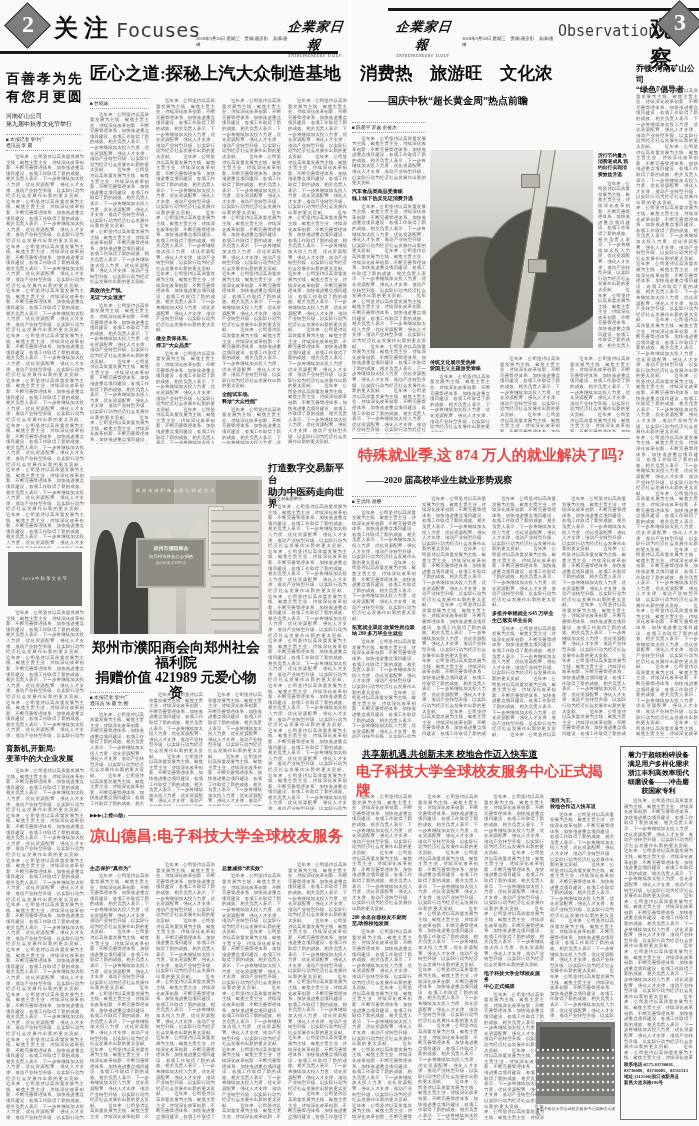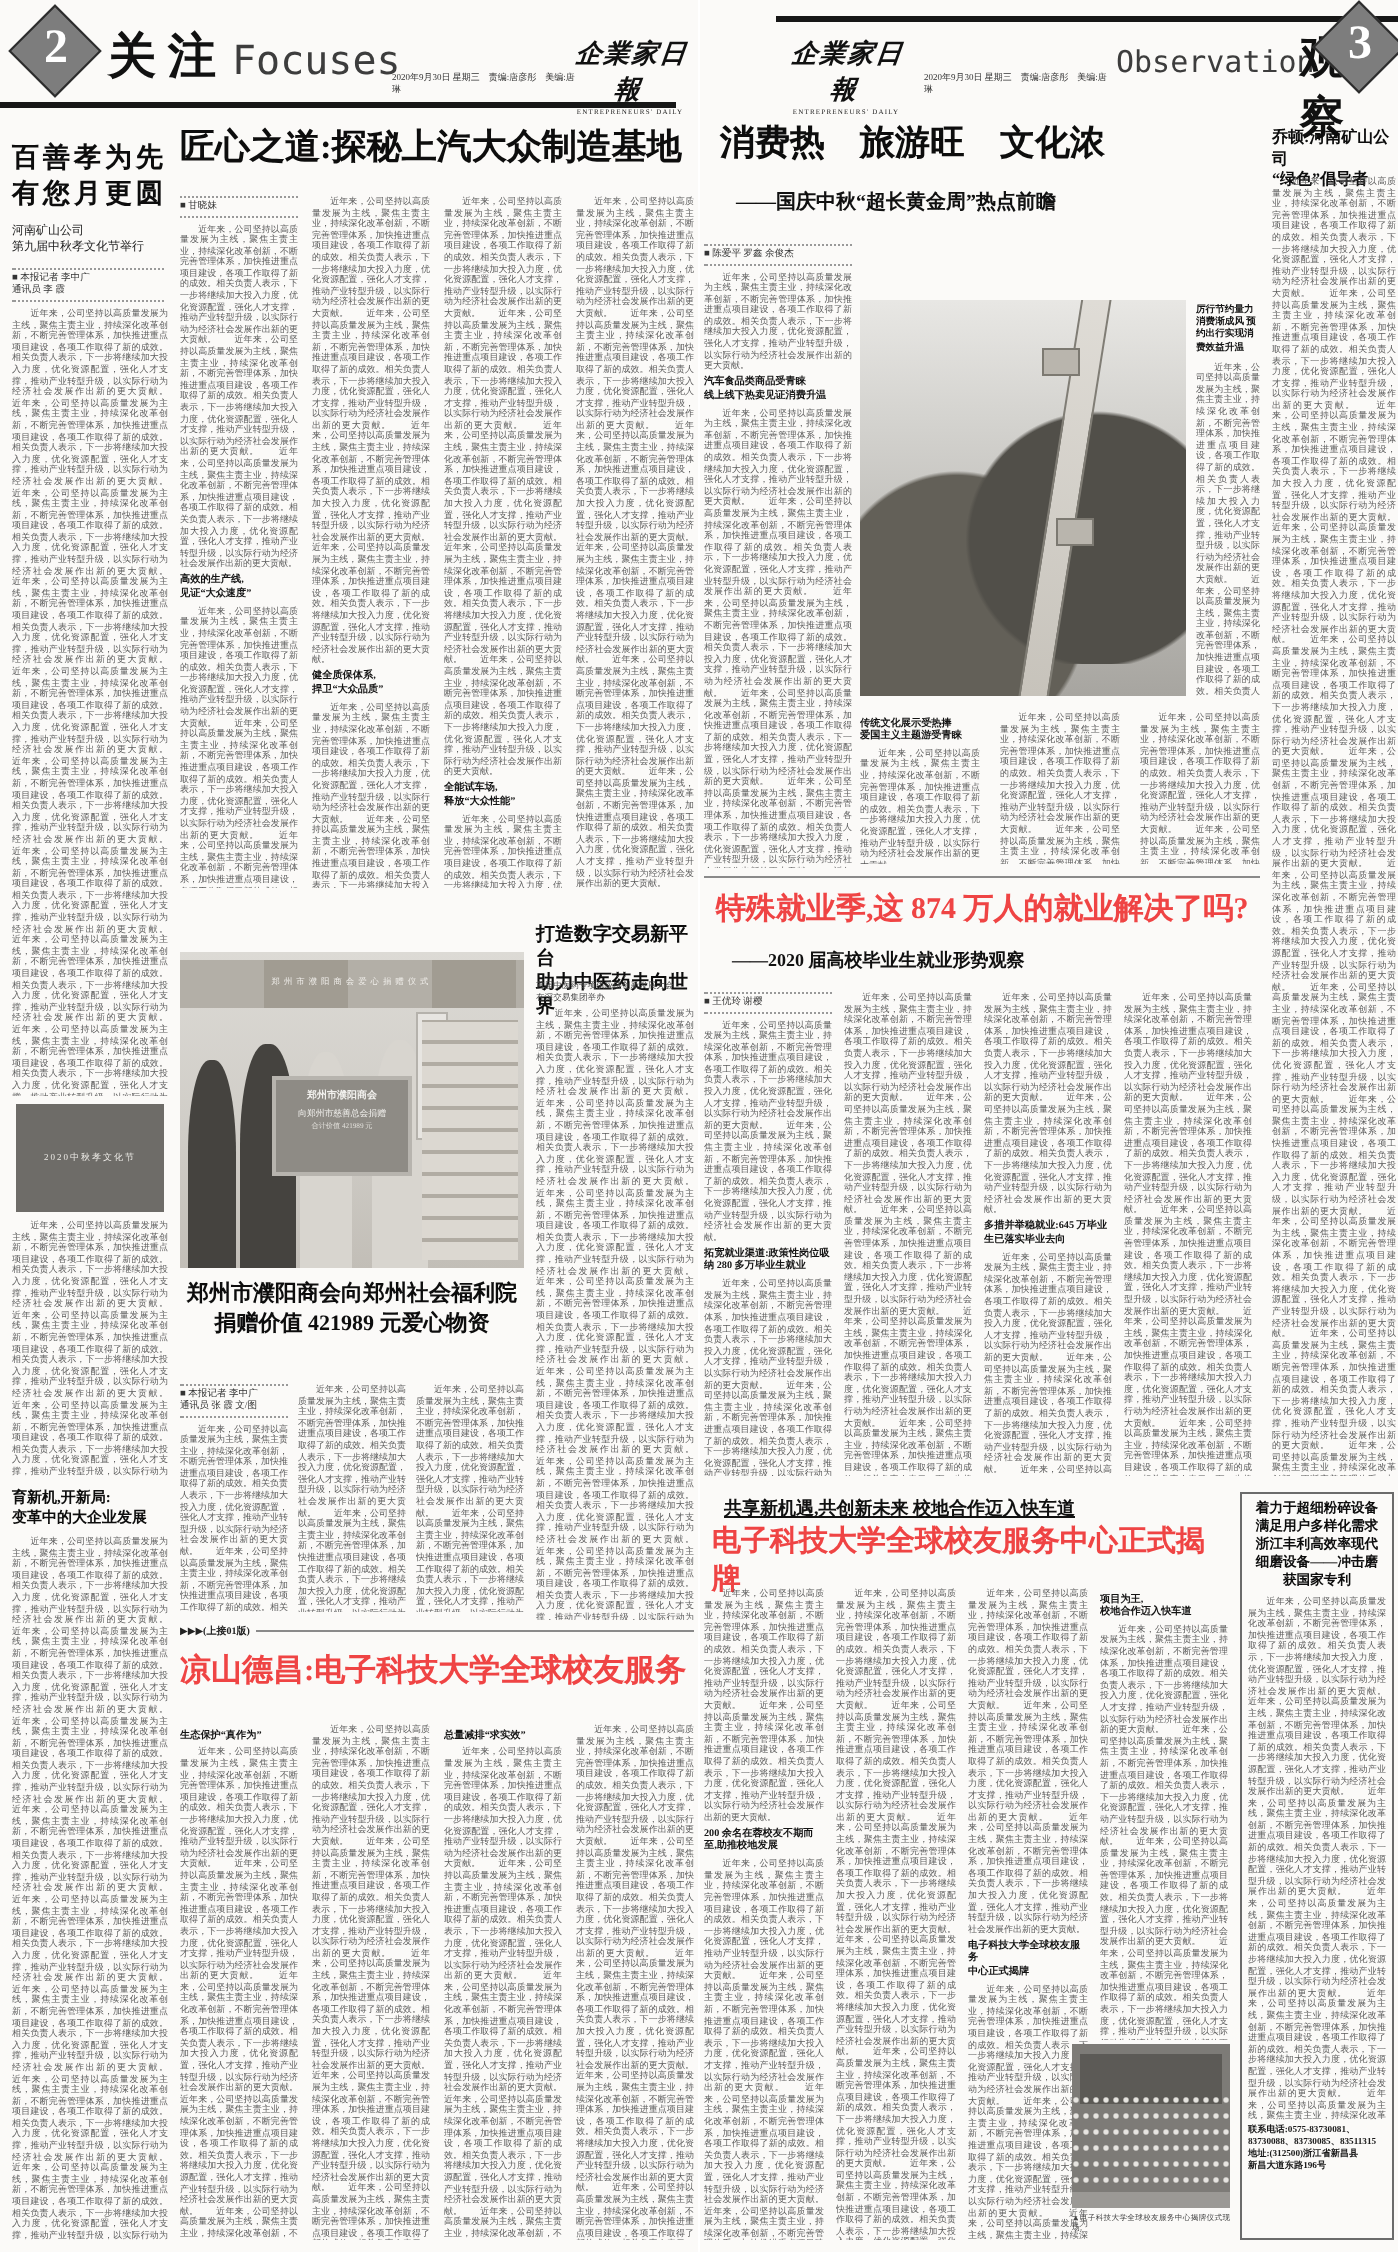--- a/index.html
+++ b/index.html
@@ -23,21 +23,21 @@
   .logo .cn{font-size:13px;font-weight:bold;letter-spacing:1px;font-style:italic;display:block;transform:skewX(-6deg);}
   .logo .en{font-size:3.5px;letter-spacing:.6px;display:block;color:#222;}
   .badge{position:absolute;width:44px;height:44px;}
   .badge .dshape{position:absolute;left:5px;top:5px;width:31px;height:31px;background:#7d7d7d;
                  transform:rotate(45deg);border:1.5px solid #2c2c2c;}
   .badge .num{position:absolute;left:0;top:7px;width:44px;text-align:center;font-size:24px;font-weight:bold;
               color:#fff;font-family:"Liberation Serif",serif;}
   
   .h-xl{font-size:17.5px;font-weight:bold;color:#0d0d0d;line-height:22px;}
   .h-lg{font-size:15px;font-weight:bold;color:#ef4444;line-height:19px;}
-  .h-md{font-size:11px;font-weight:bold;color:#0d0d0d;line-height:15px;text-align:center;}
+  .h-md{font-size:14px;font-weight:bold;color:#0d0d0d;line-height:15px;text-align:center;}
   .h-sm{font-size:9.5px;font-weight:bold;color:#0d0d0d;line-height:12px;}
   .h-sub{font-size:10px;font-weight:bold;color:#111;}
   .kicker{font-size:9px;font-weight:bold;color:#111;}
   .sb-title{font-size:13.5px;font-weight:bold;color:#0d0d0d;line-height:18px;letter-spacing:2px;}
   .sb-sub{font-size:6px;color:#222;line-height:8px;}
   .sb-a2{font-size:7.5px;font-weight:bold;color:#0d0d0d;line-height:9.5px;}
   .contlabel{font-size:5px;font-weight:bold;color:#222;}
   .divline{border-top:1px solid #8a8a8a;height:0;}
   
   .ph{overflow:hidden;position:absolute;}
@@ -229,21 +229,21 @@
       <span class="en">ENTREPRENEURS' DAILY</span>
     </div>
     <div class="abs dateline" style="left:112px;top:36px;width:92px;">2020年9月30日 星期三　责编:唐彦彤　美编:唐琳</div>
     <div class="abs secEN" style="left:208px;top:22px;font-size:15px;">Observation</div>
     <div class="abs secCJK" style="left:300px;top:14px;font-size:22px;">观 察</div>
     <div class="badge abs" style="left:308px;top:2px;">
       <div class="dshape"></div>
       <div class="num">3</div>
     </div>
 
-    <div class="abs h-xl" style="left:10px;top:62px;width:262px;font-family:Liberation Mono, monospace;">消费热　旅游旺　文化浓</div>
+    <div class="abs h-xl" style="left:10px;top:62px;width:262px;">消费热　旅游旺　文化浓</div>
     <div class="abs h-sub" style="left:18px;top:94px;width:250px;">——国庆中秋“超长黄金周”热点前瞻</div>
     <div class="abs" style="left:2px;top:122px;width:74px;height:312px;overflow:hidden;">
       <div class="byl">
           <span>■ 陈爱平 罗鑫 余俊杰</span>
         </div>
       <div class="t">　　近年来，公司坚持以高质量发展为主线，聚焦主责主业，持续深化改革创新，不断完善管理体系，加快推进重点项目建设，各项工作取得了新的成效。相关负责人表示，下一步将继续加大投入力度，优化资源配置，强化人才支撑，推动产业转型升级，以实际行动为经济社会发展作出新的更大贡献。</div>
       <div class="inset">
         <span>汽车食品类商品受青睐</span>
           <span>线上线下热卖见证消费升温</span>
       </div>

